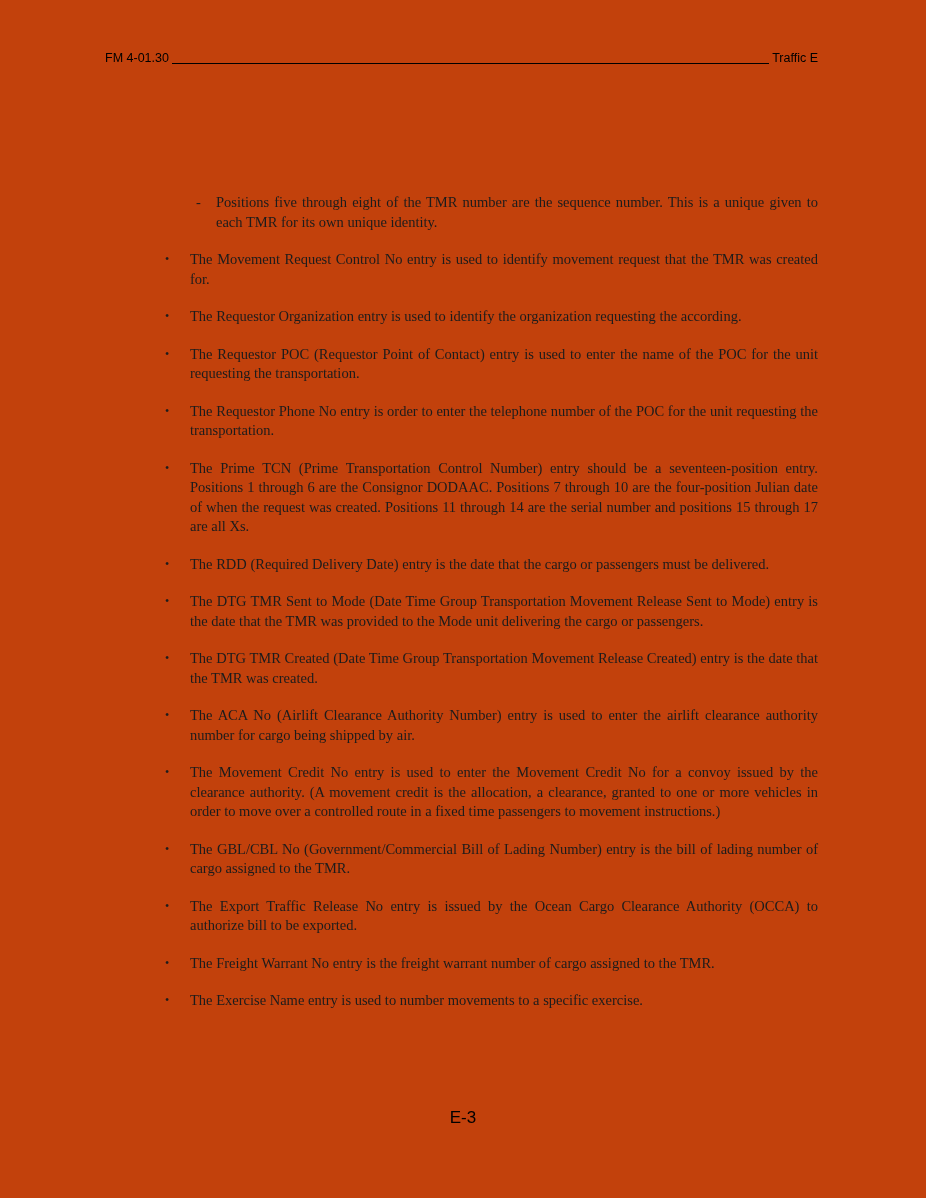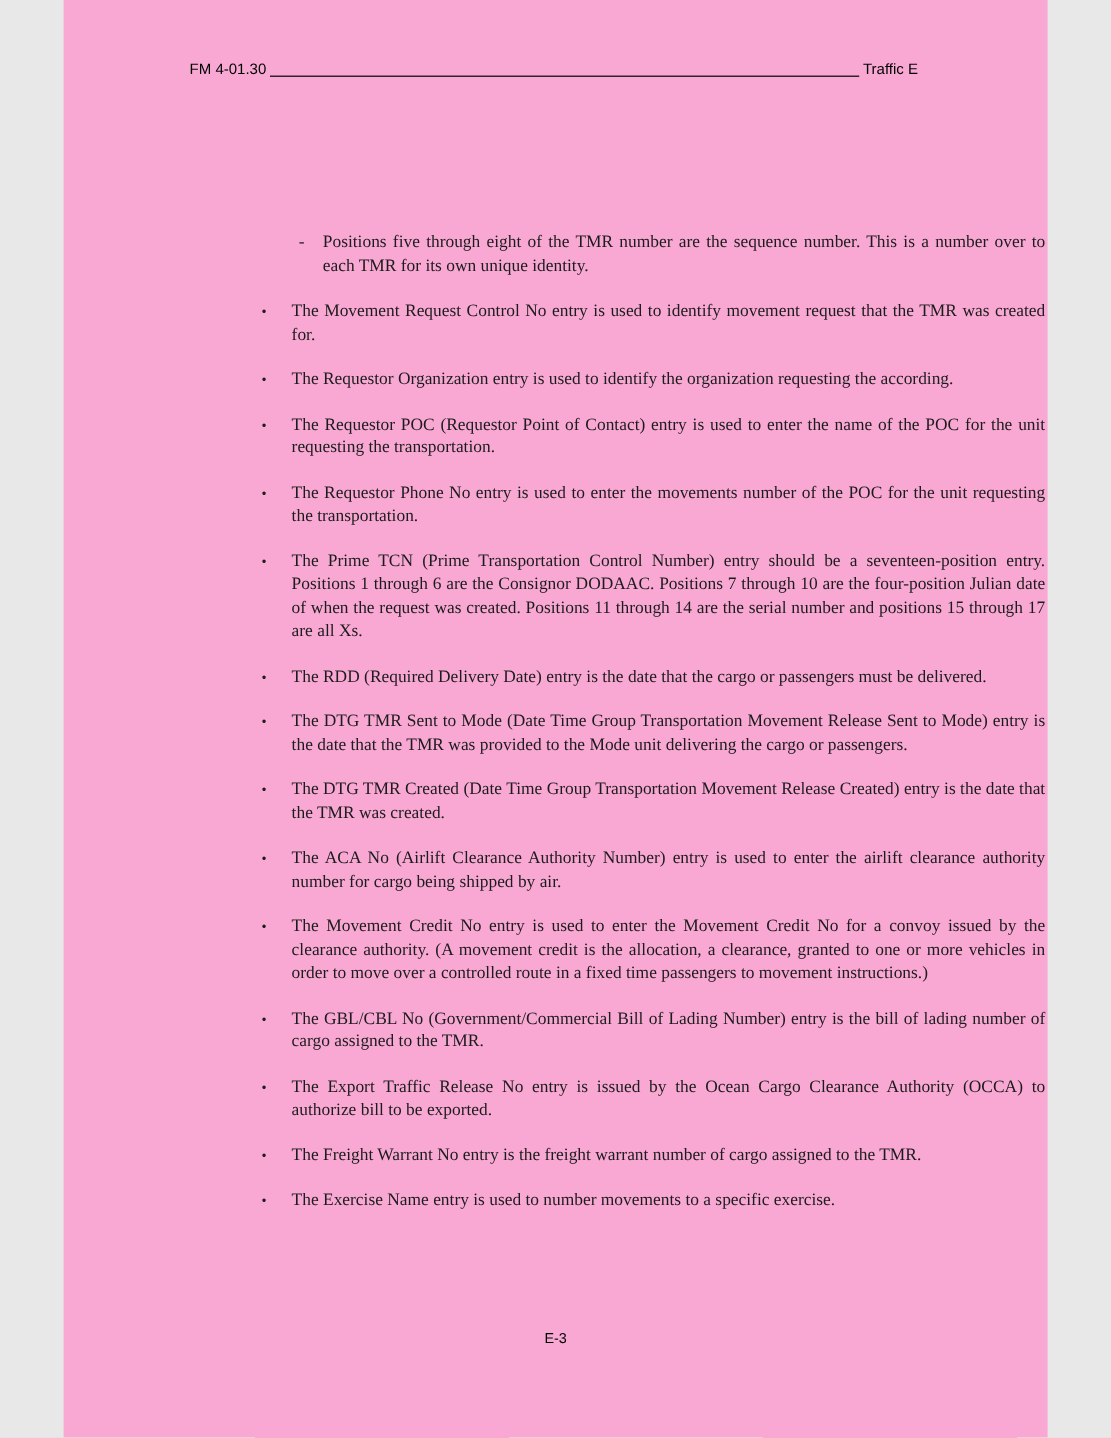--- a/index.html
+++ b/index.html
@@ -2,23 +2,23 @@
 <html><head>
 <meta charset="utf-8">
 <style>
   html, body {
     margin: 0;
     padding: 0;
     background: #e8e8e8;
   }
   .page {
     position: relative;
-    width: 820px;
+    width: 926px;
     height: 1198px;
-    background: #f9a8d4;
+    background: #c2410c;
     margin: 0 auto;
     overflow: hidden;
     color: #1c1c1c;
   }
   
   .header {
     position: absolute;
     top: 51px;
     left: 105px;
     right: 108px;
@@ -77,60 +77,60 @@
     width: 20px;
   }
   
   .footer {
     position: absolute;
     top: 1108px;
     left: 0;
     width: 100%;
     text-align: center;
     font-family: "Liberation Sans", sans-serif;
-    font-size: 12px;
+    font-size: 17px;
     color: #000000;
   }
 </style>
 </head>
 <body>
 
 <div class="page">
 
   <div class="header">
     <span class="header-left">FM 4-01.30</span>
     <span class="header-rule"></span>
     <span class="header-right">Traffic E</span>
   </div>
 
   <div class="content">
 
     <div class="list-item sub-item">
       <span class="marker">-</span>
-      <span class="item-text">Positions five through eight of the TMR number are the sequence number.  This is a number over to each TMR for its own unique identity.</span>
+      <span class="item-text">Positions five through eight of the TMR number are the sequence number.  This is a unique given to each TMR for its own unique identity.</span>
     </div>
 
     <div class="list-item">
       <span class="marker bullet-glyph">•</span>
       <span class="item-text">The Movement Request Control No entry is used to identify movement request that the TMR was created for.</span>
     </div>
 
     <div class="list-item">
       <span class="marker bullet-glyph">•</span>
       <span class="item-text">The Requestor Organization entry is used to identify the organization requesting the according.</span>
     </div>
 
     <div class="list-item">
       <span class="marker bullet-glyph">•</span>
       <span class="item-text">The Requestor POC (Requestor Point of Contact) entry is used to enter the name of the POC for the unit requesting the transportation.</span>
     </div>
 
     <div class="list-item">
       <span class="marker bullet-glyph">•</span>
-      <span class="item-text">The Requestor Phone No entry is used to enter the movements number of the POC for the unit requesting the transportation.</span>
+      <span class="item-text">The Requestor Phone No entry is order to enter the telephone number of the POC for the unit requesting the transportation.</span>
     </div>
 
     <div class="list-item">
       <span class="marker bullet-glyph">•</span>
       <span class="item-text">The Prime TCN (Prime Transportation Control Number) entry should be a seventeen-position entry.  Positions 1 through 6 are the Consignor DODAAC.  Positions 7 through 10 are the four-position Julian date of when the request was created.  Positions 11 through 14 are the serial number and positions 15 through 17 are all Xs.</span>
     </div>
 
     <div class="list-item">
       <span class="marker bullet-glyph">•</span>
       <span class="item-text">The RDD (Required Delivery Date) entry is the date that the cargo or passengers must be delivered.</span>

